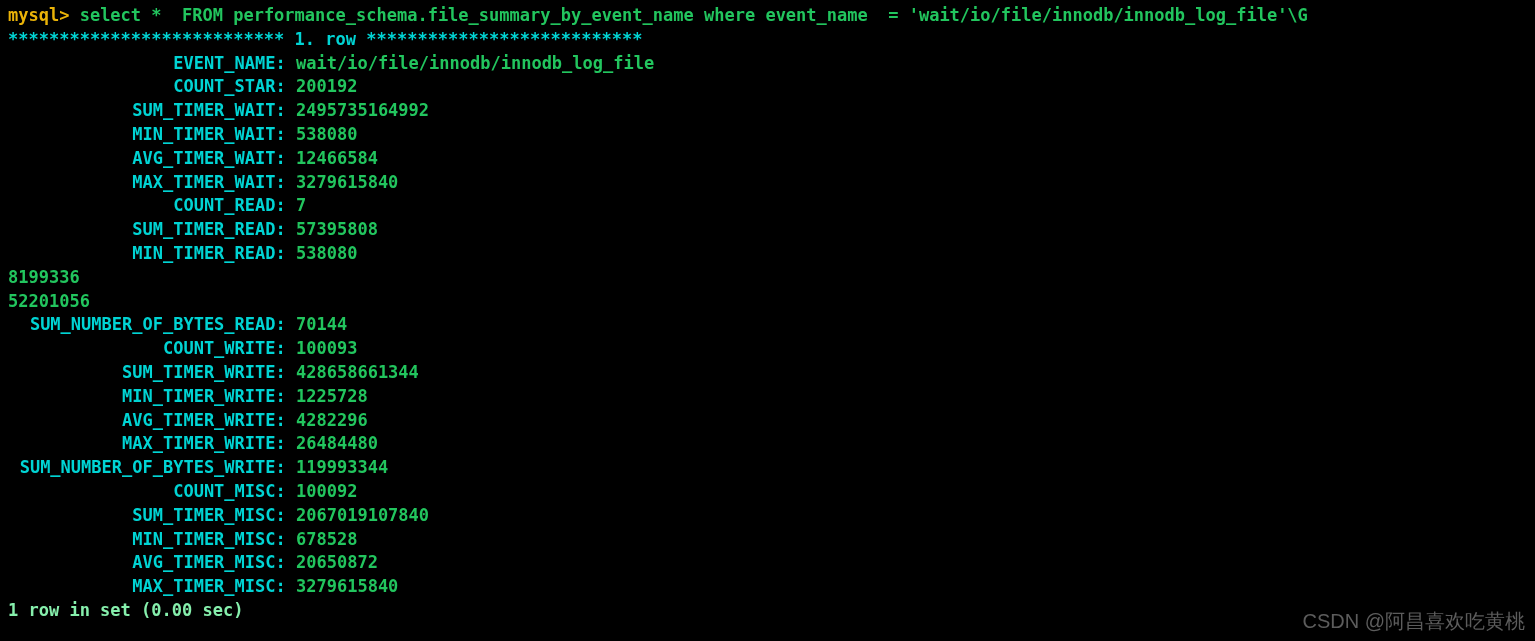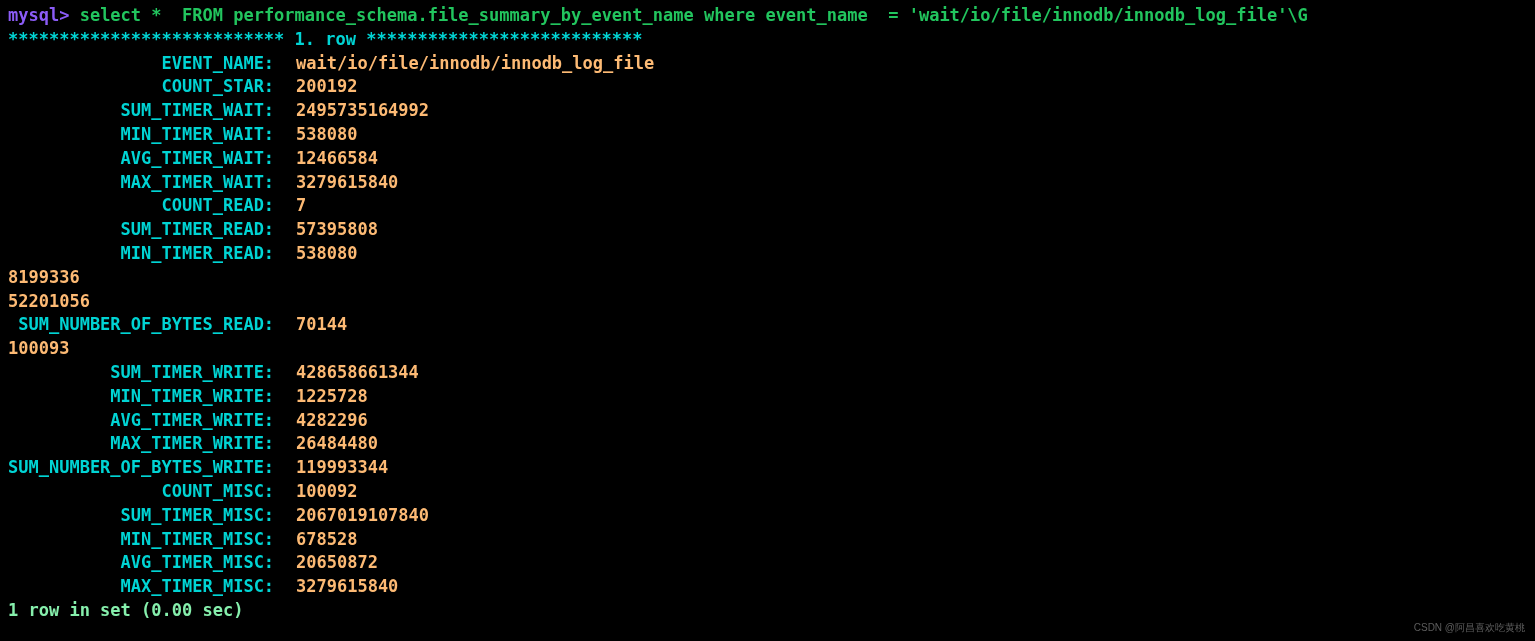--- a/index.html
+++ b/index.html
@@ -17,51 +17,52 @@
       width: 1535px;
       height: 641px;
       overflow: hidden;
       position: relative;
       font-weight: bold;
     }
     .prompt-line {
       white-space: pre;
     }
     .prompt {
-      color: #8b5cf6;
+      color: #eab308;
     }
     .command {
       color: #22c55e;
     }
     .row-header {
       white-space: pre;
     }
     .result-row {
       display: flex;
       white-space: pre;
     }
     .field-name {
       color: #00d4d4;
+      text-align: right;
       min-width: 288px;
       display: inline-block;
     }
     .field-value {
-      color: #fdba74;
+      color: #22c55e;
       padding-left: 0;
     }
     .footer {
       color: #86efac;
       white-space: pre;
     }
     .watermark {
       position: absolute;
       right: 10px;
       bottom: 6px;
       color: #999;
-      font-size: 10px;
+      font-size: 20px;
       font-family: sans-serif;
       font-weight: normal;
       opacity: 0.6;
     }
   </style>
 </head>
 <body>
 
 <div class="prompt-line"><span class="prompt">mysql&gt; </span><span class="command">select *  FROM performance_schema.file_summary_by_event_name where event_name  = 'wait/io/file/innodb/innodb_log_file'\G</span></div>
 <div class="row-header">*************************** 1. row ***************************</div>
@@ -71,21 +72,21 @@
     <div class="result-row"><span class="field-name">           SUM_TIMER_WAIT: </span><span class="field-value">2495735164992</span></div>
     <div class="result-row"><span class="field-name">           MIN_TIMER_WAIT: </span><span class="field-value">538080</span></div>
     <div class="result-row"><span class="field-name">           AVG_TIMER_WAIT: </span><span class="field-value">12466584</span></div>
     <div class="result-row"><span class="field-name">           MAX_TIMER_WAIT: </span><span class="field-value">3279615840</span></div>
     <div class="result-row"><span class="field-name">               COUNT_READ: </span><span class="field-value">7</span></div>
     <div class="result-row"><span class="field-name">           SUM_TIMER_READ: </span><span class="field-value">57395808</span></div>
     <div class="result-row"><span class="field-name">           MIN_TIMER_READ: </span><span class="field-value">538080</span></div>
     <div class="result-row"><span class="field-value">8199336</span></div>
     <div class="result-row"><span class="field-value">52201056</span></div>
     <div class="result-row"><span class="field-name"> SUM_NUMBER_OF_BYTES_READ: </span><span class="field-value">70144</span></div>
-    <div class="result-row"><span class="field-value">100093</span></div>
+    <div class="result-row"><span class="field-name">              COUNT_WRITE: </span><span class="field-value">100093</span></div>
     <div class="result-row"><span class="field-name">          SUM_TIMER_WRITE: </span><span class="field-value">428658661344</span></div>
     <div class="result-row"><span class="field-name">          MIN_TIMER_WRITE: </span><span class="field-value">1225728</span></div>
     <div class="result-row"><span class="field-name">          AVG_TIMER_WRITE: </span><span class="field-value">4282296</span></div>
     <div class="result-row"><span class="field-name">          MAX_TIMER_WRITE: </span><span class="field-value">26484480</span></div>
     <div class="result-row"><span class="field-name">SUM_NUMBER_OF_BYTES_WRITE: </span><span class="field-value">119993344</span></div>
     <div class="result-row"><span class="field-name">               COUNT_MISC: </span><span class="field-value">100092</span></div>
     <div class="result-row"><span class="field-name">           SUM_TIMER_MISC: </span><span class="field-value">2067019107840</span></div>
     <div class="result-row"><span class="field-name">           MIN_TIMER_MISC: </span><span class="field-value">678528</span></div>
     <div class="result-row"><span class="field-name">           AVG_TIMER_MISC: </span><span class="field-value">20650872</span></div>
     <div class="result-row"><span class="field-name">           MAX_TIMER_MISC: </span><span class="field-value">3279615840</span></div>

